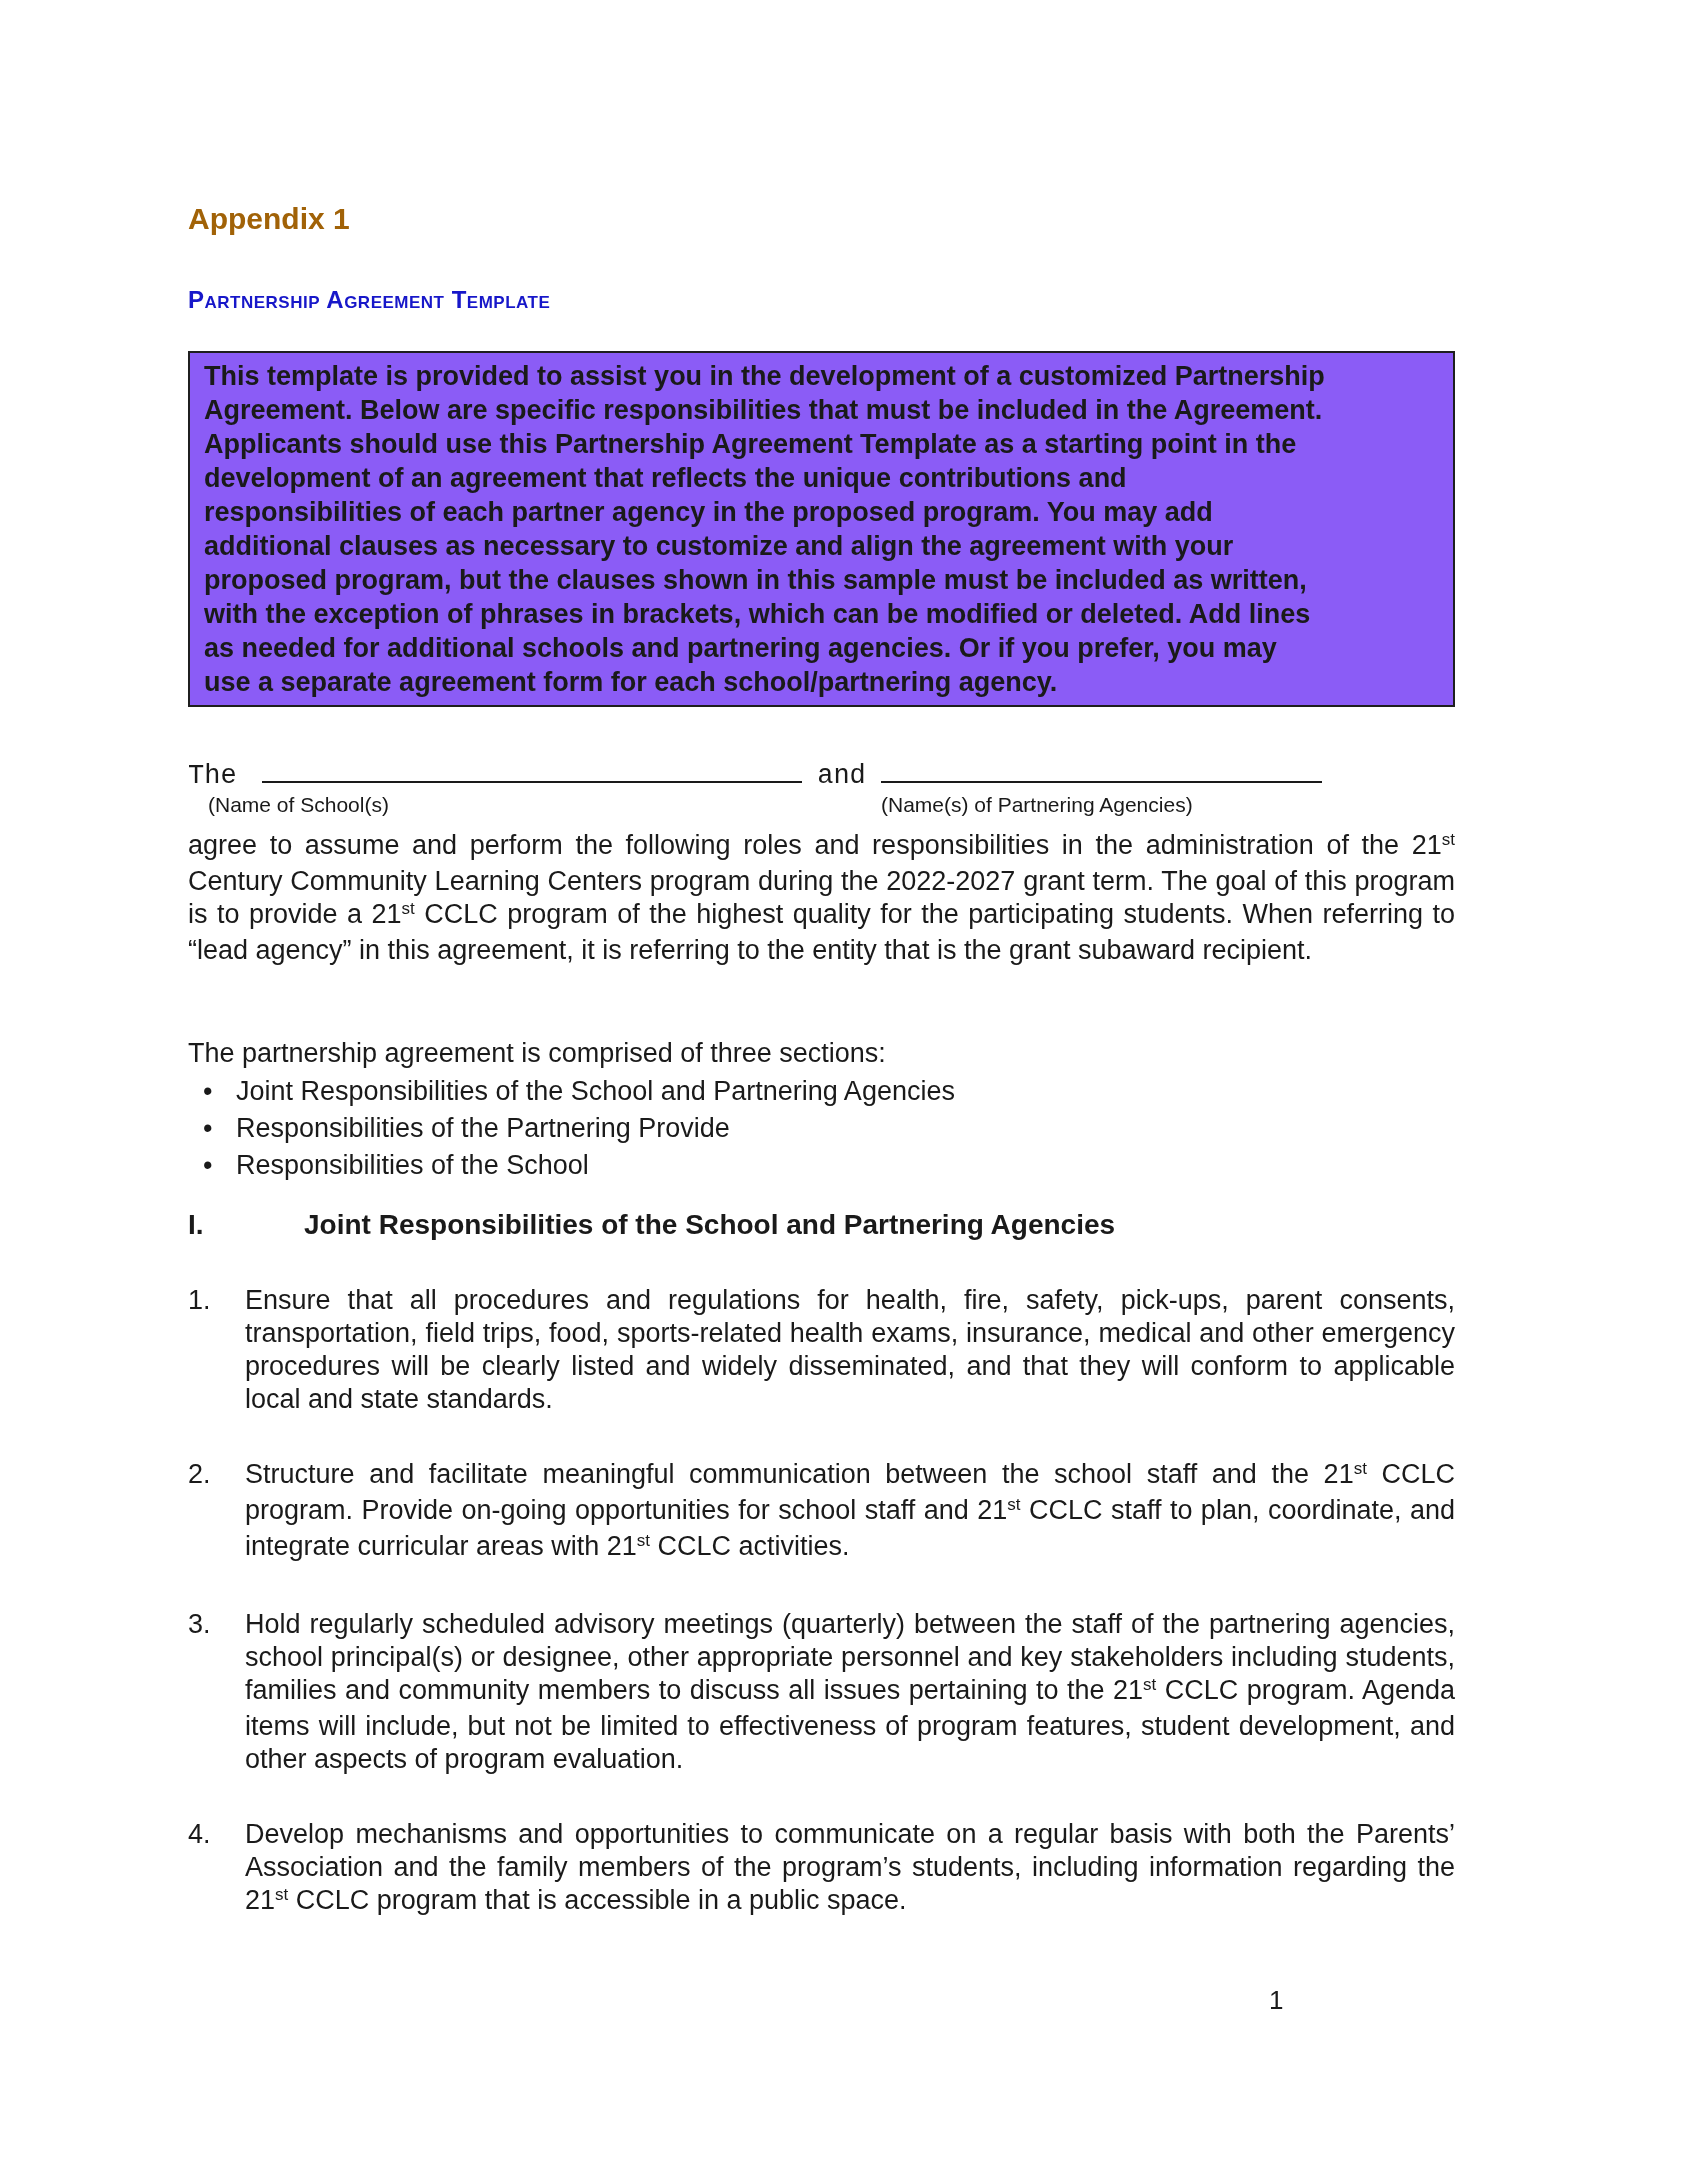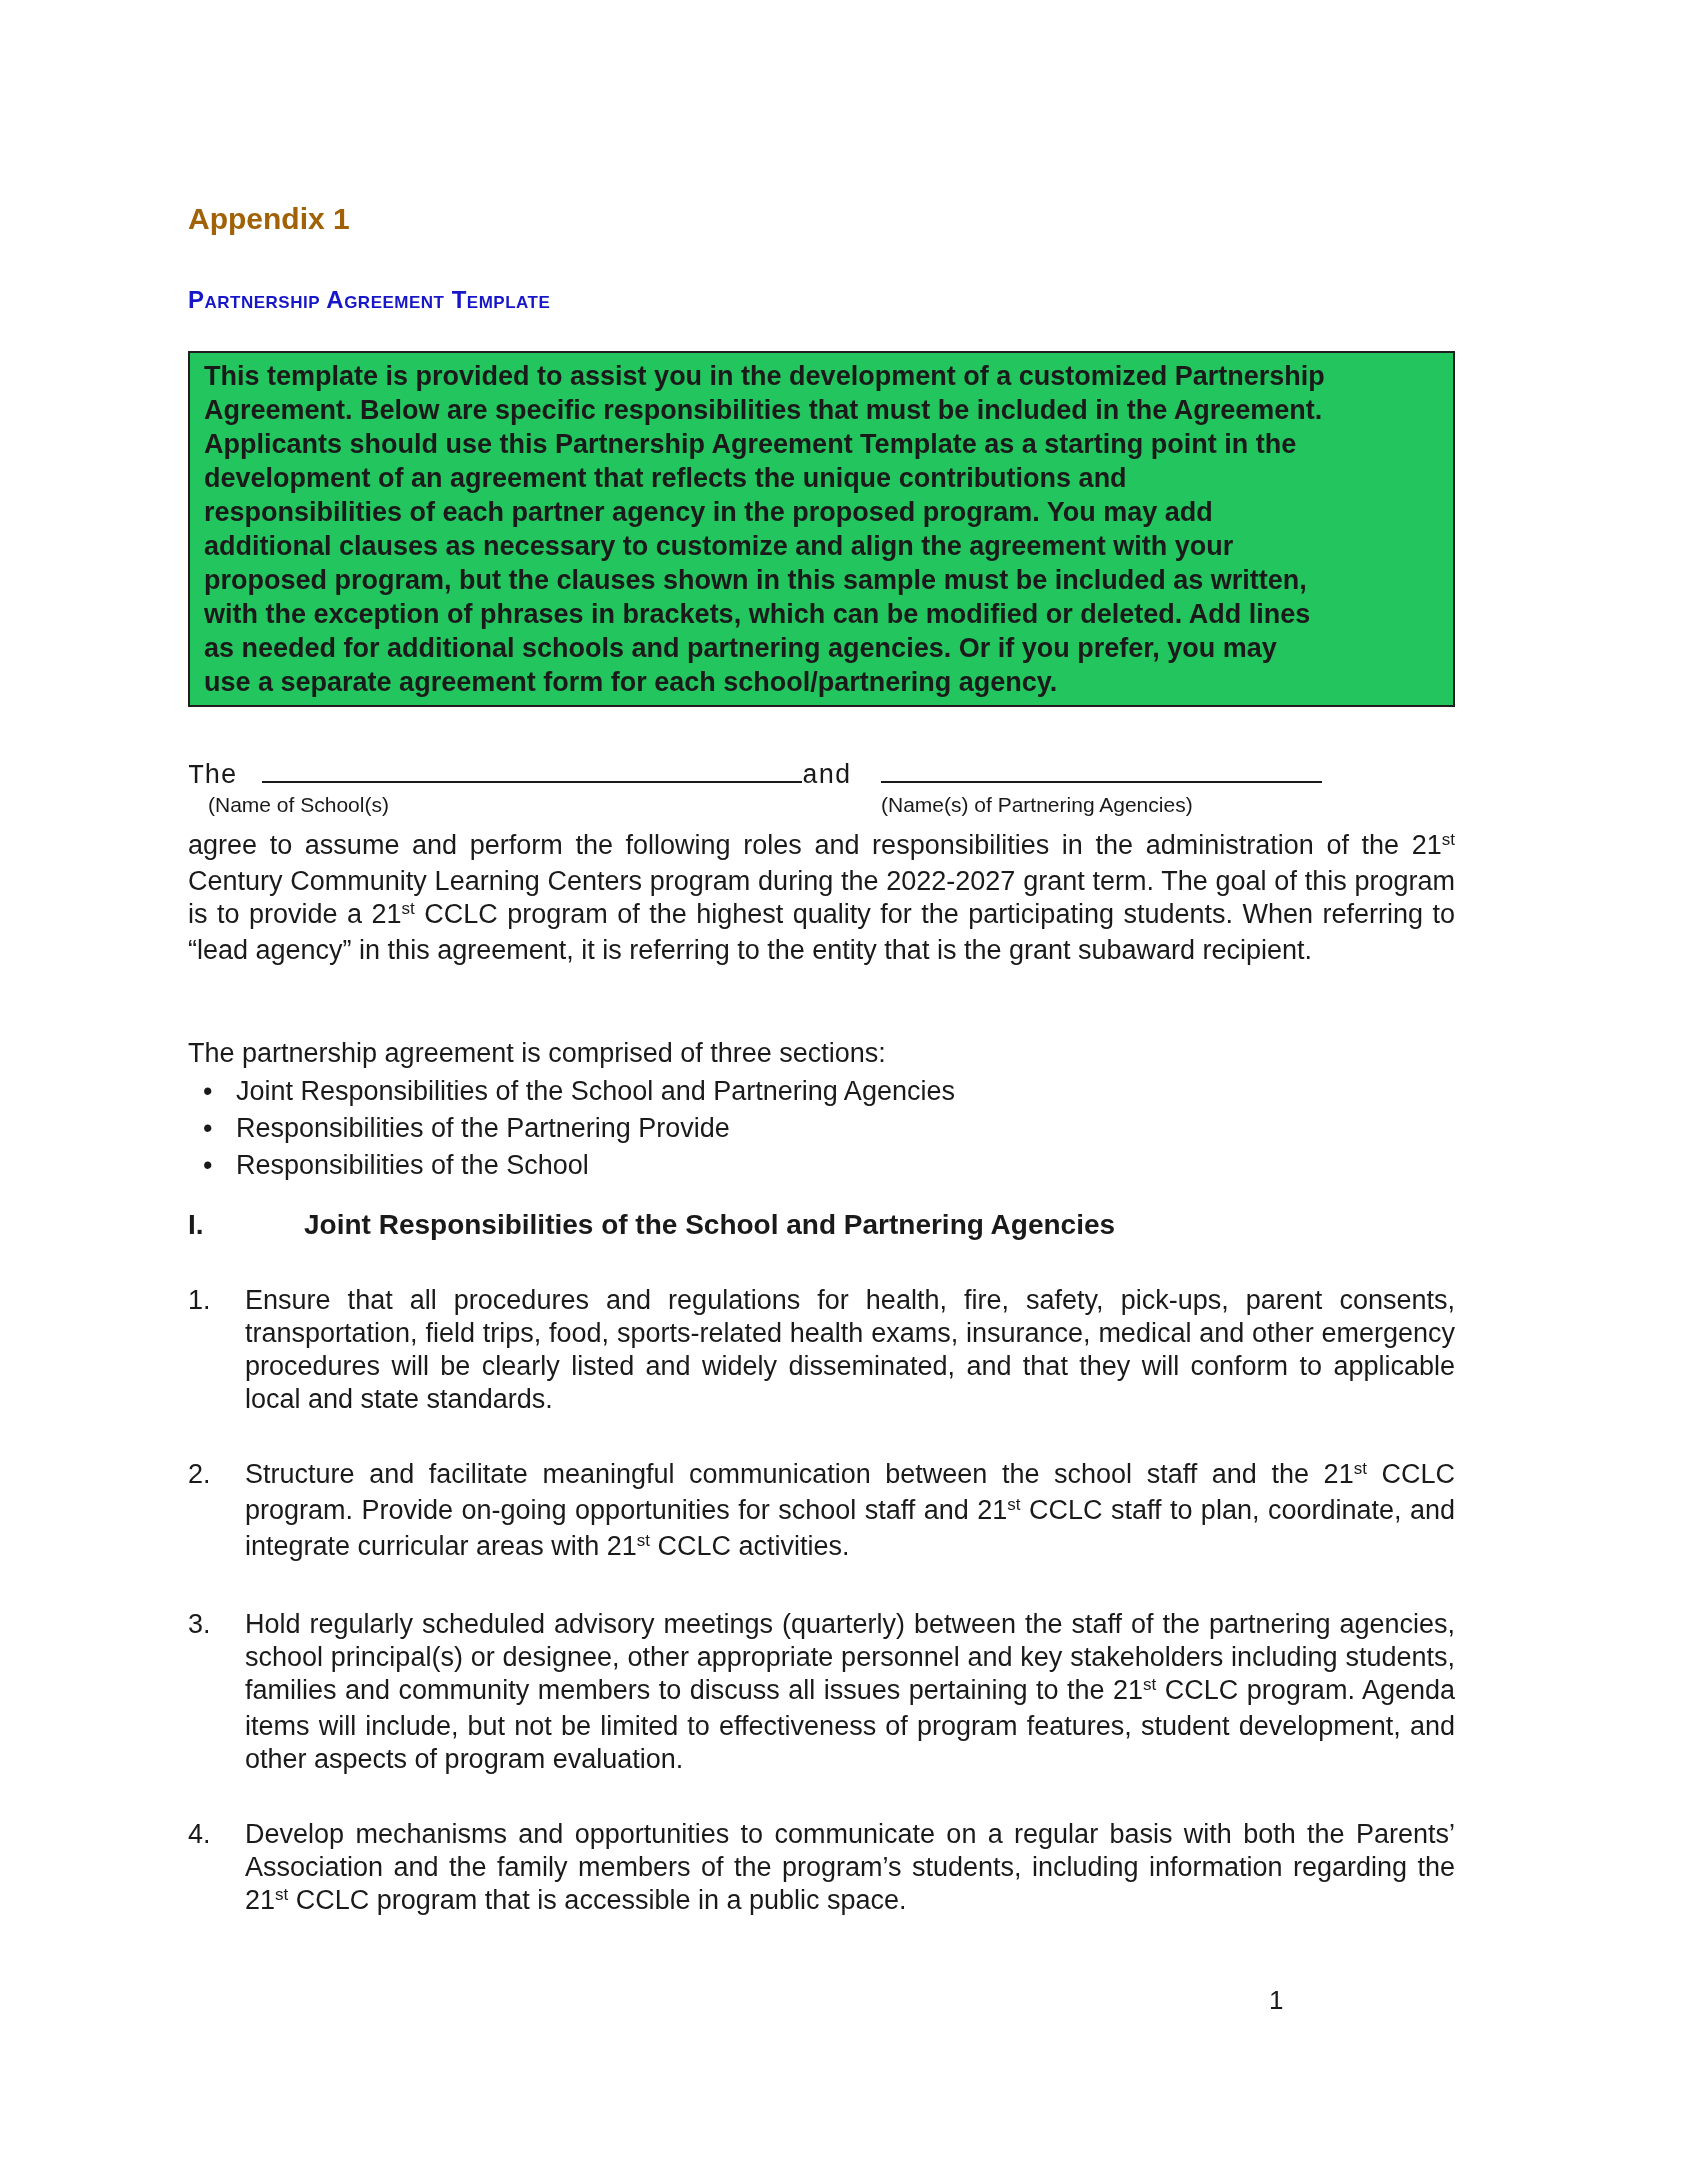--- a/index.html
+++ b/index.html
@@ -30,39 +30,39 @@
     font-size: 24px;
     line-height: 34px;
     font-weight: bold;
     color: #1717c9;
     font-variant: small-caps;
     letter-spacing: 0.5px;
   }
   .notice-box {
     margin-top: 34px;
     border: 2px solid #1f1f1f;
-    background: #22c55e;
+    background: #8b5cf6;
     padding: 6px 14px;
   }
   .notice-text {
     font-weight: bold;
     font-size: 27px;
     line-height: 34px;
     white-space: pre-line;
   }
   .fill-line {
     margin-top: 46px;
     font-size: 27px;
     line-height: 33px;
     display: flex;
     align-items: baseline;
     font-family: Liberation Mono, monospace;
   }
   .the-cell { width: 74px; }
-  .and-cell { width: 79px; text-align: left; }
+  .and-cell { width: 79px; text-align: center; }
   .blank {
     display: inline-block;
     border-bottom: 2px solid #1a1a1a;
     height: 28px;
   }
   .blank-school { width: 540px; }
   .blank-agencies { width: 441px; }
   .caption-row {
     display: flex;
     font-size: 21px;

